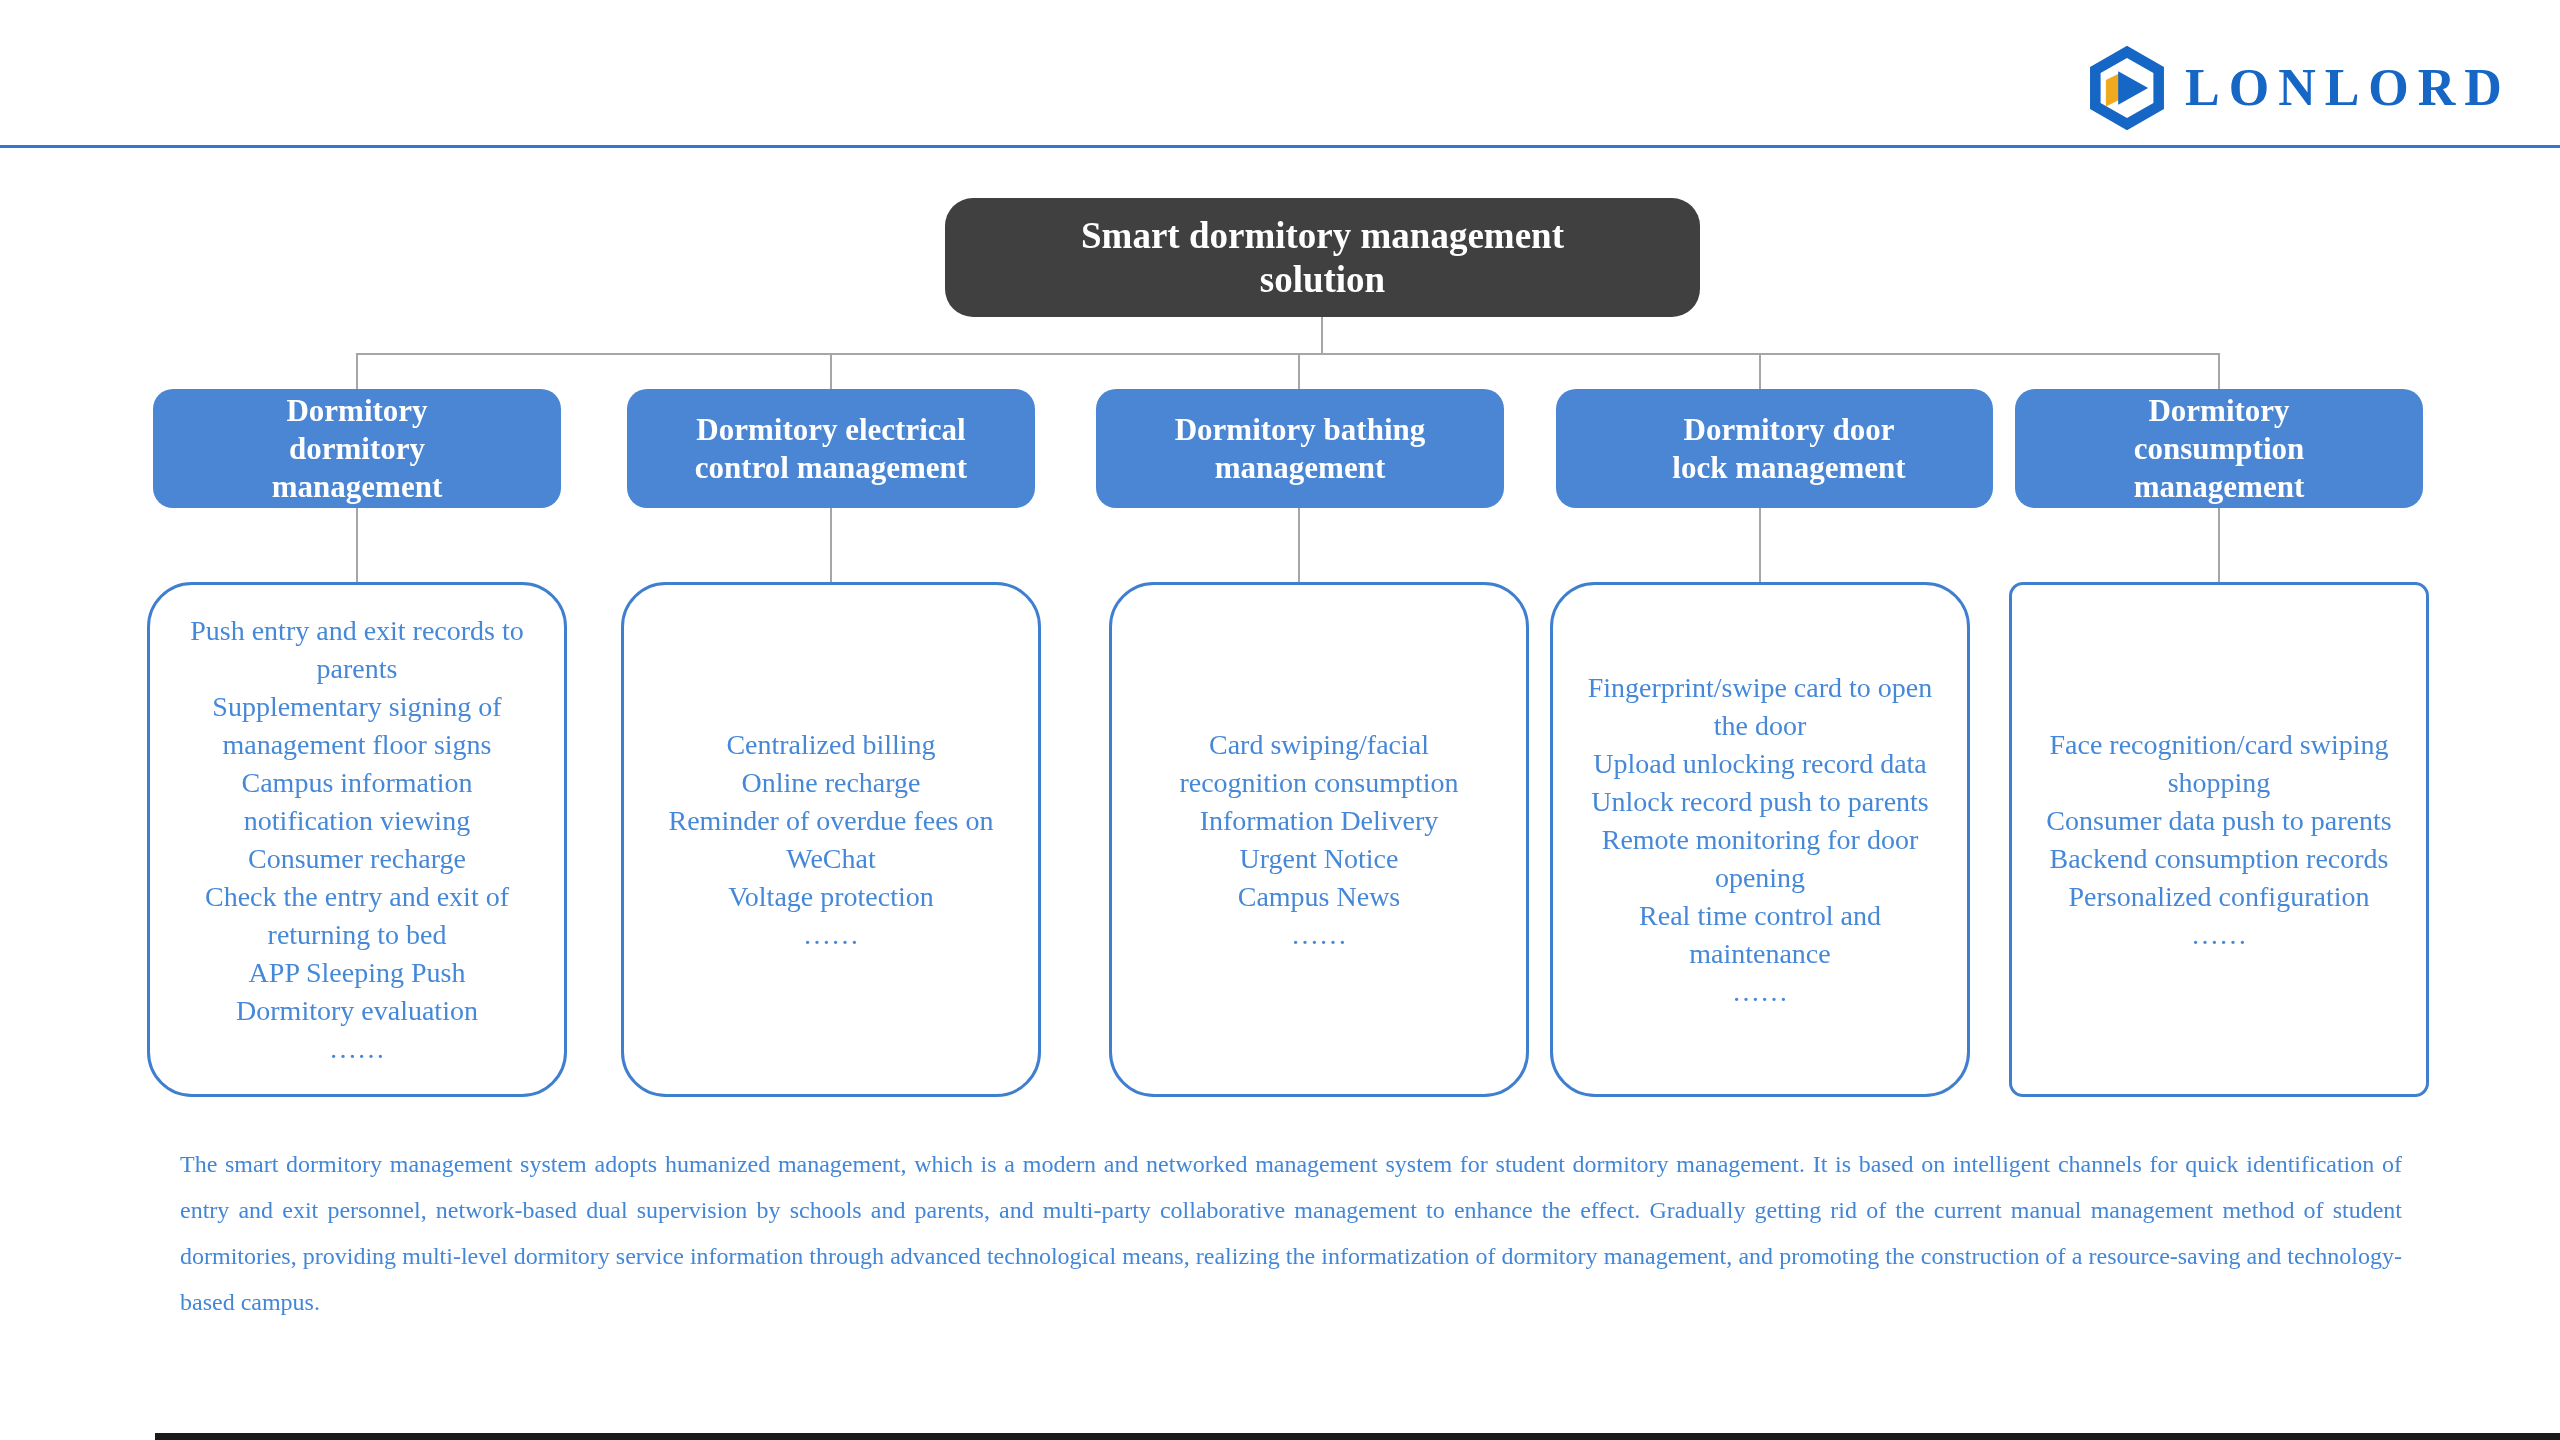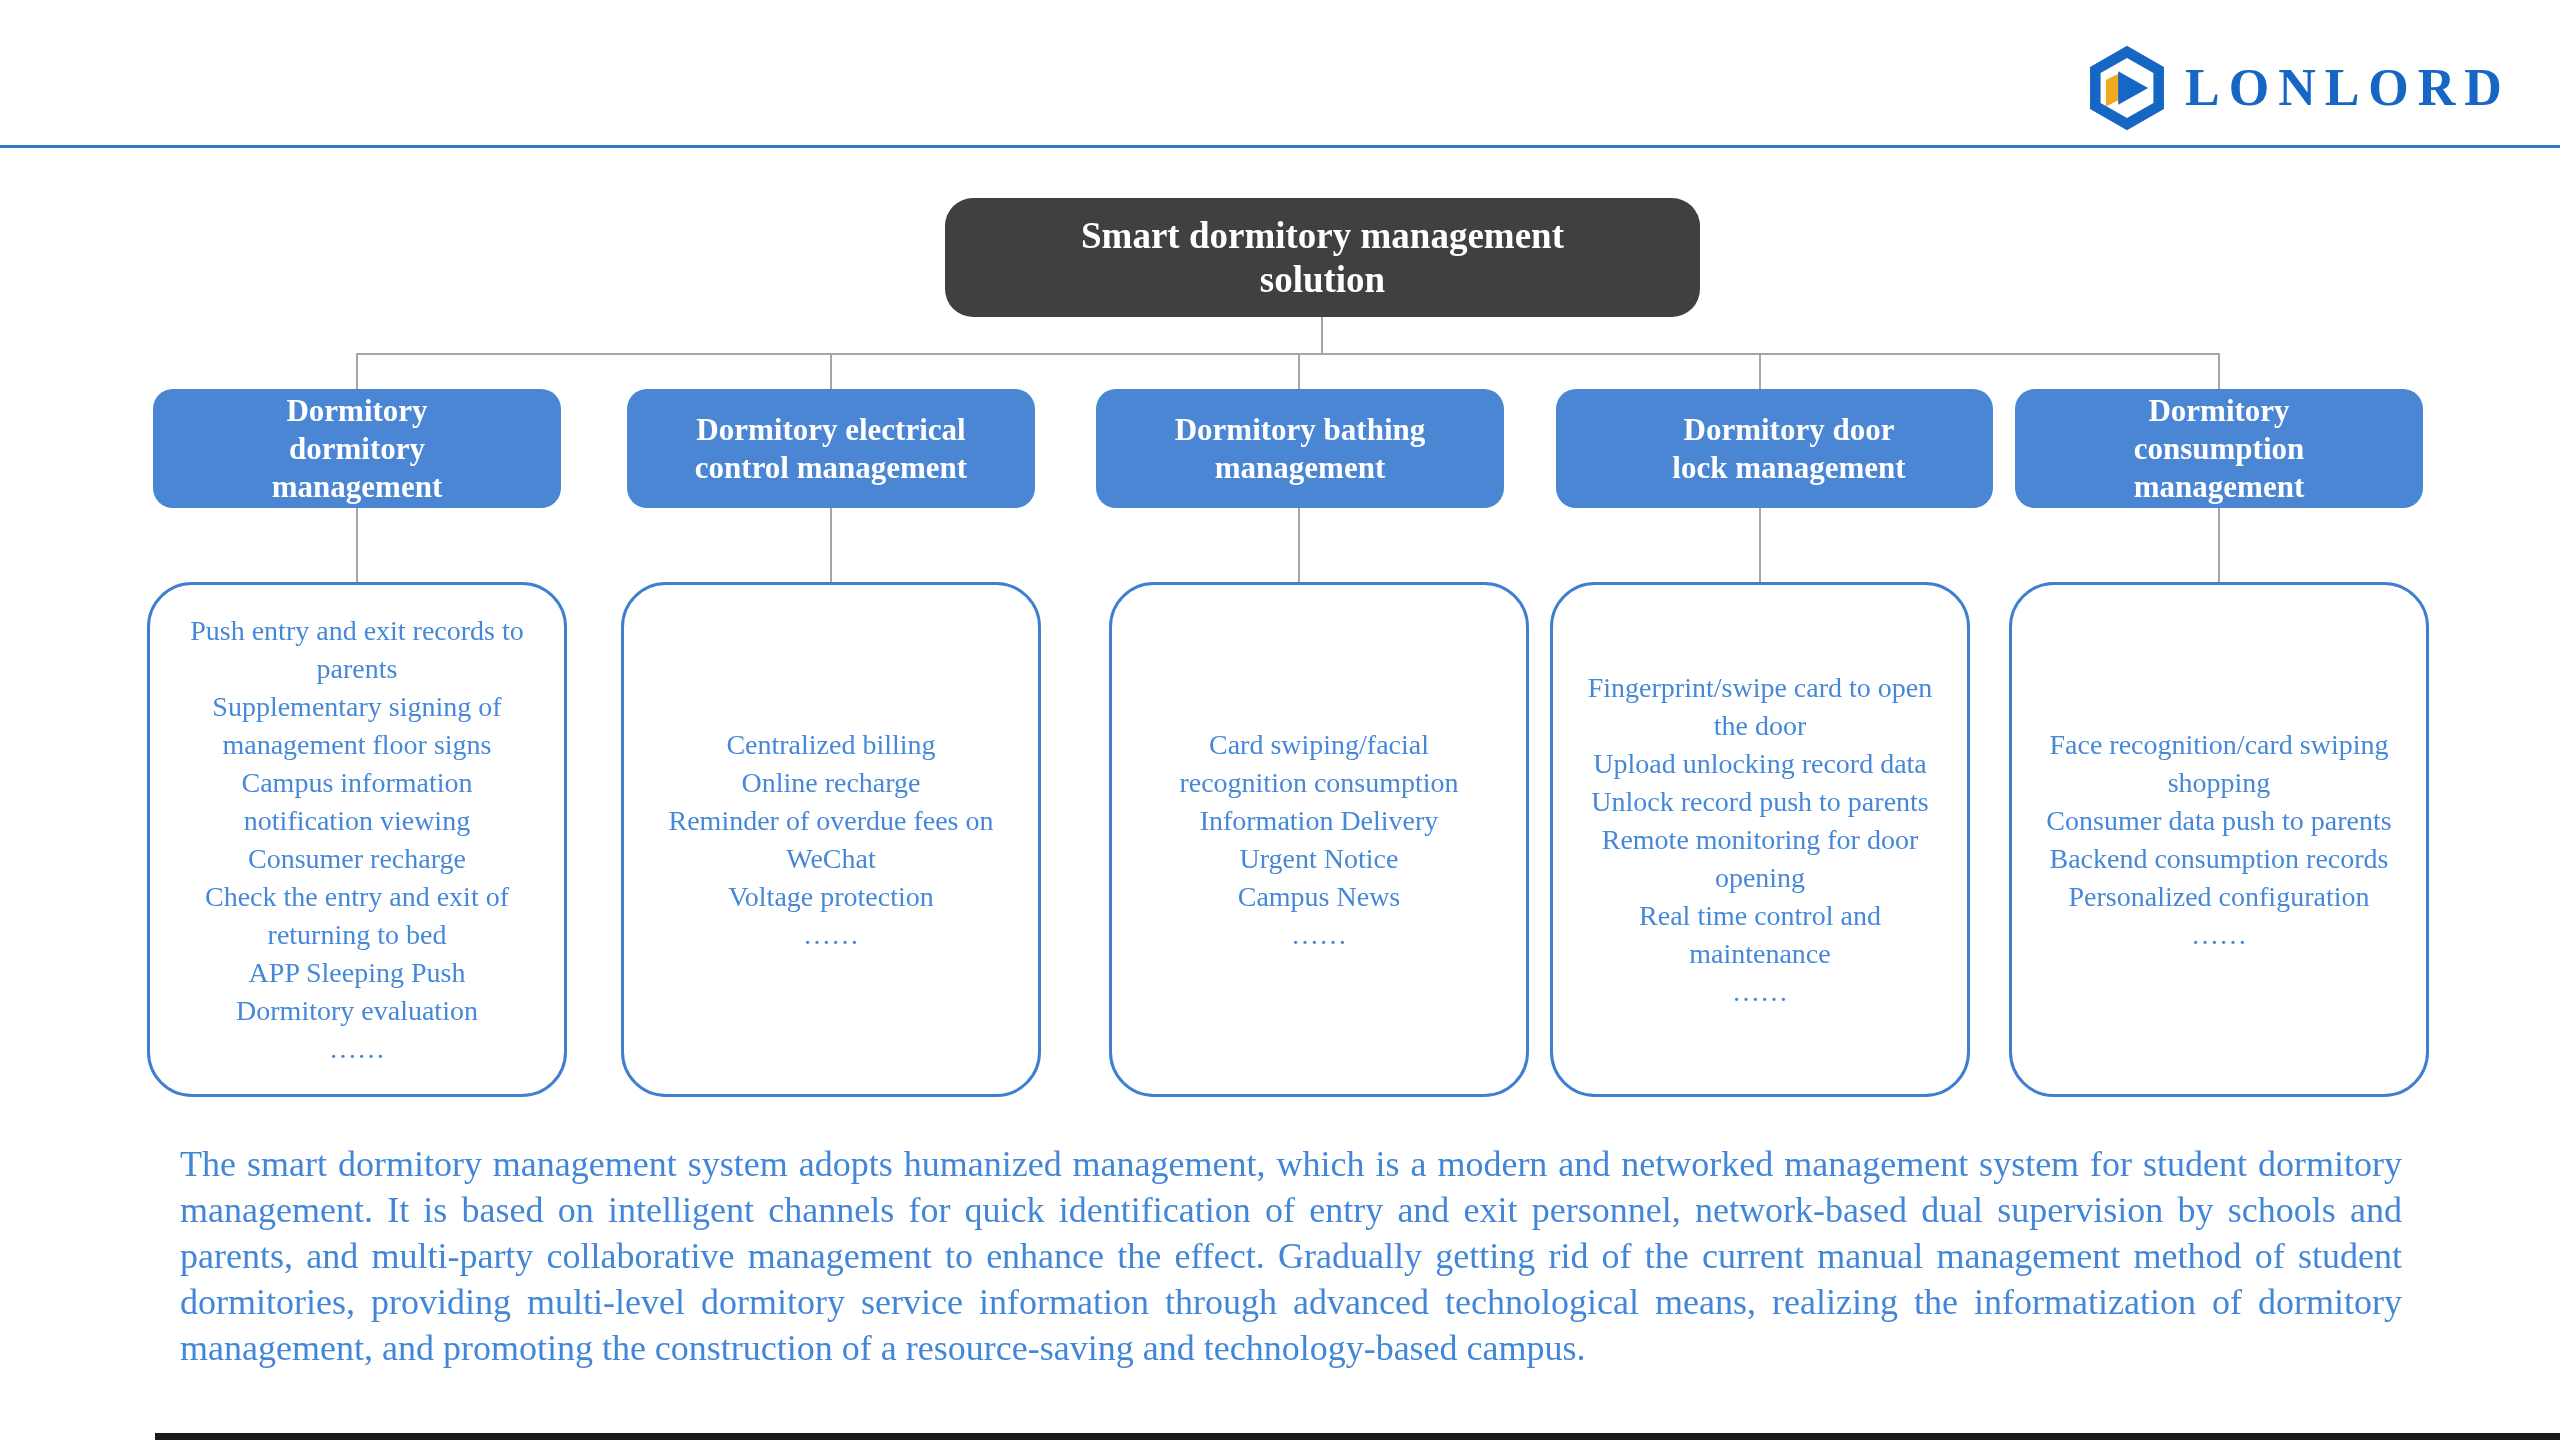--- a/index.html
+++ b/index.html
@@ -37,21 +37,21 @@
   .detail-item{
     color:#4688D8;font-size:28px;line-height:38px;text-align:center;
   }
   
   .conn{position:absolute;background:#A6A6A6;}
   .conn-v{width:2px;}
   .conn-h{height:2px;}
   
   .description{
     position:absolute;left:180px;top:1141px;width:2222px;margin:0;
-    color:#4286D8;font-size:36px;line-height:46px;text-align:justify;
+    color:#4286D8;font-size:24px;line-height:46px;text-align:justify;
   }
   .bottom-bar{position:absolute;left:155px;bottom:0;width:2405px;height:7px;background:#1A1A1A;}
 </style>
 </head>
 <body>
 
 <div class="page">
 
   <div class="logo">
     <svg viewBox="0 0 100 100" aria-hidden="true">
@@ -127,21 +127,21 @@
           <div class="detail-item">Remote monitoring for door opening</div>
           <div class="detail-item">Real time control and maintenance</div>
           <div class="detail-item">……</div>
         </div>
       </div>
       <div class="conn conn-v" style="left: 2218px; top: 353px; height: 36px;"></div>
       <div class="branch-box" style="left: 2015px;"><span>Dormitory
 consumption
 management</span></div>
       <div class="conn conn-v" style="left: 2218px; top: 508px; height: 74px;"></div>
-      <div class="detail-box" style="left: 2009px;">
+      <div class="detail-box" style="left: 2009px; border-radius: 14px;">
         <div class="detail-inner">
           <div class="detail-item">Face recognition/card swiping shopping</div>
           <div class="detail-item">Consumer data push to parents</div>
           <div class="detail-item">Backend consumption records</div>
           <div class="detail-item">Personalized configuration</div>
           <div class="detail-item">……</div>
         </div>
       </div>
     </div>
 

